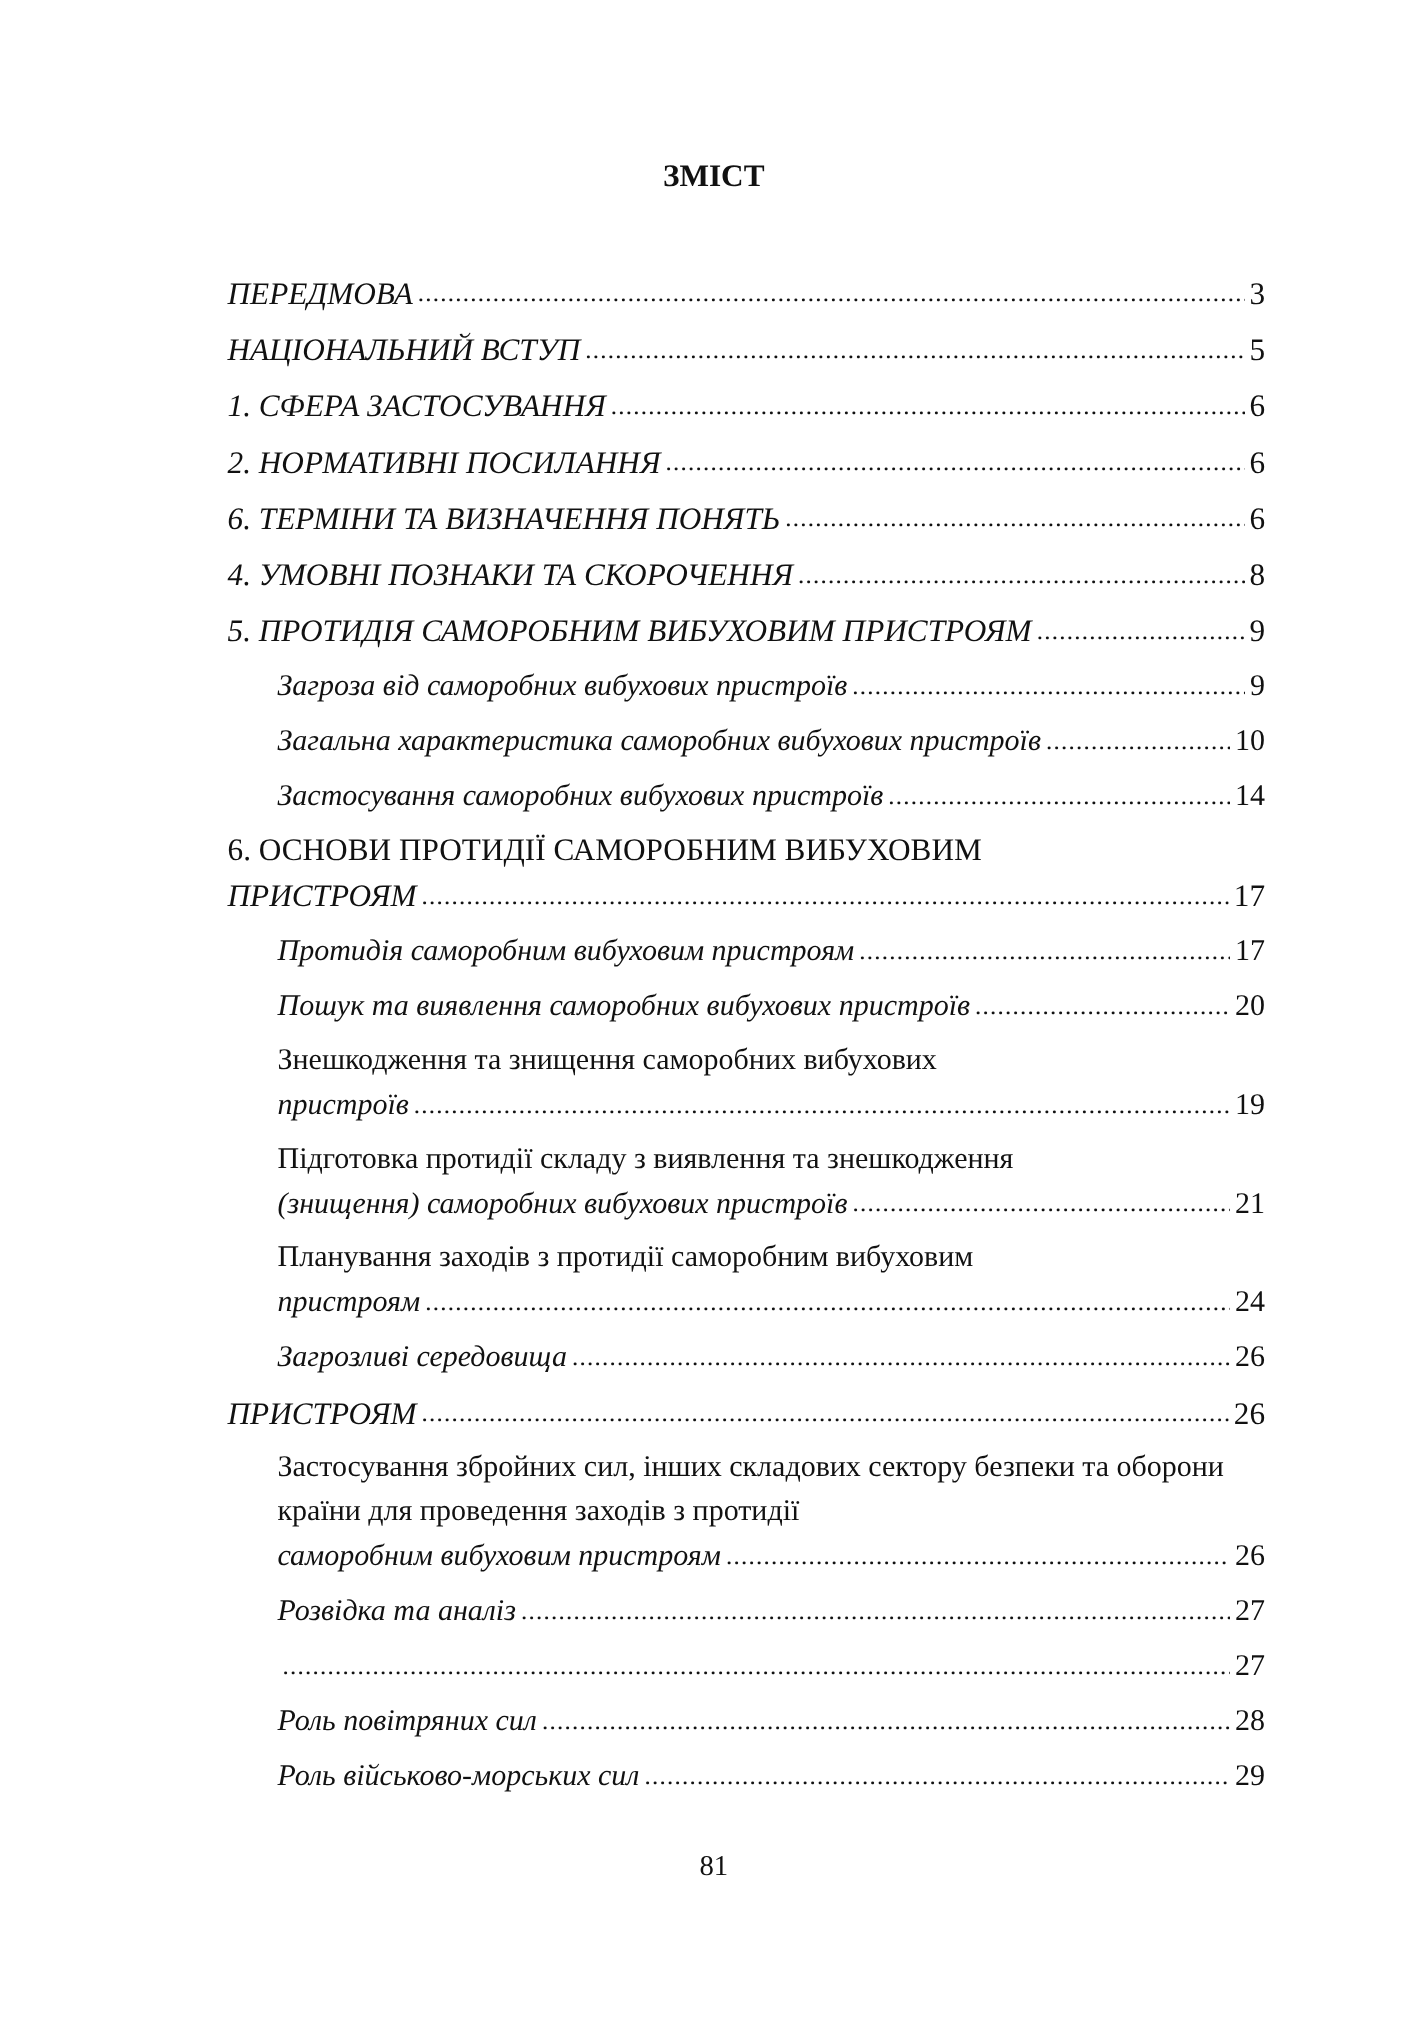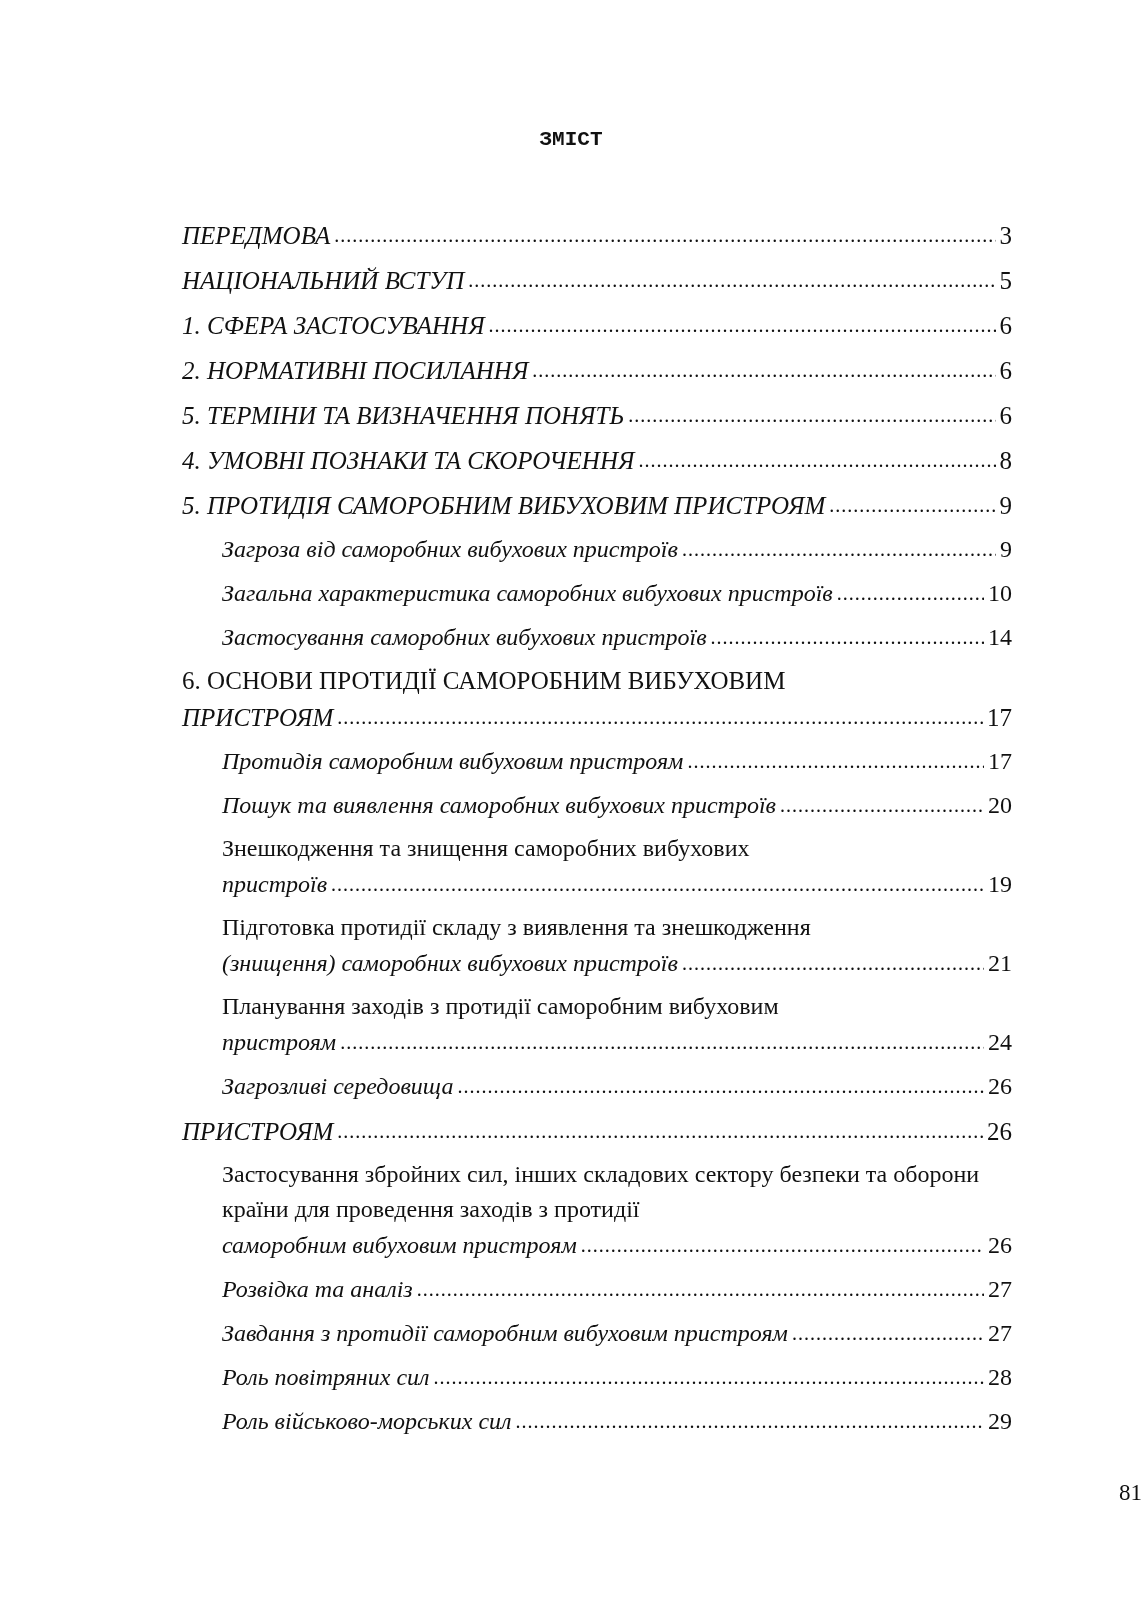--- a/index.html
+++ b/index.html
@@ -1,27 +1,27 @@
 <!DOCTYPE html>
 <html><head>
   <meta charset="utf-8">
   <style>
     html, body { margin: 0; padding: 0; background: #ffffff; }
     body { width: 1142px; height: 1615px; position: relative; font-family: "Liberation Serif", serif; color: #111; overflow: hidden; }
-    .title { position: absolute; top: 128px; left: 0; width: 1142px; text-align: center; font-weight: bold; font-size: 21px; font-family: Liberation Mono, monospace; }
+    .title { position: absolute; top: 128px; left: 0; width: 1142px; text-align: center; font-weight: bold; font-size: 25px; }
     .toc { position: absolute; left: 182px; width: 830px; top: 216px; }
     .entry { font-size: 25px; line-height: 35px; margin-bottom: 8px; position: relative; }
     .entry.sub { padding-left: 40px; font-size: 24px; }
     .lines { display: flex; align-items: flex-end; }
     .text { white-space: normal; font-style: italic; }
     .lead { flex: 1; overflow: hidden; white-space: nowrap; margin: 0 4px; }
     .lead::after { content: "........................................................................................................................................................................................................................................"; letter-spacing: 1px; font-size: 20px; }
     .page { white-space: nowrap; }
     .first { display: block; }
-    .pagenum { position: absolute; top: 1480px; left: 0; width: 1142px; text-align: right; font-size: 23px; }
+    .pagenum { position: absolute; top: 1480px; left: 0; width: 1142px; text-align: center; font-size: 23px; }
   </style>
 </head>
 <body>
 
 <div class="title">ЗМІСТ</div>
 <div class="toc" id="toc">
     <div class="entry">
       <div class="lines">
         <span class="text">ПЕРЕДМОВА</span>
         <span class="lead"></span>
@@ -44,21 +44,21 @@
     </div>
     <div class="entry">
       <div class="lines">
         <span class="text">2. НОРМАТИВНІ ПОСИЛАННЯ</span>
         <span class="lead"></span>
         <span class="page">6</span>
       </div>
     </div>
     <div class="entry">
       <div class="lines">
-        <span class="text">5. ТЕРМІНИ ТА ВИЗНАЧЕННЯ ПОНЯТЬ</span>
+        <span class="text">6. ТЕРМІНИ ТА ВИЗНАЧЕННЯ ПОНЯТЬ</span>
         <span class="lead"></span>
         <span class="page">6</span>
       </div>
     </div>
     <div class="entry">
       <div class="lines">
         <span class="text">4. УМОВНІ ПОЗНАКИ ТА СКОРОЧЕННЯ</span>
         <span class="lead"></span>
         <span class="page">8</span>
       </div>
@@ -161,21 +161,20 @@
     </div>
     <div class="entry sub">
       <div class="lines">
         <span class="text">Розвідка та аналіз</span>
         <span class="lead"></span>
         <span class="page">27</span>
       </div>
     </div>
     <div class="entry sub">
       <div class="lines">
-        <span class="text">Завдання з протидії саморобним вибуховим пристроям</span>
         <span class="lead"></span>
         <span class="page">27</span>
       </div>
     </div>
     <div class="entry sub">
       <div class="lines">
         <span class="text">Роль повітряних сил</span>
         <span class="lead"></span>
         <span class="page">28</span>
       </div>

